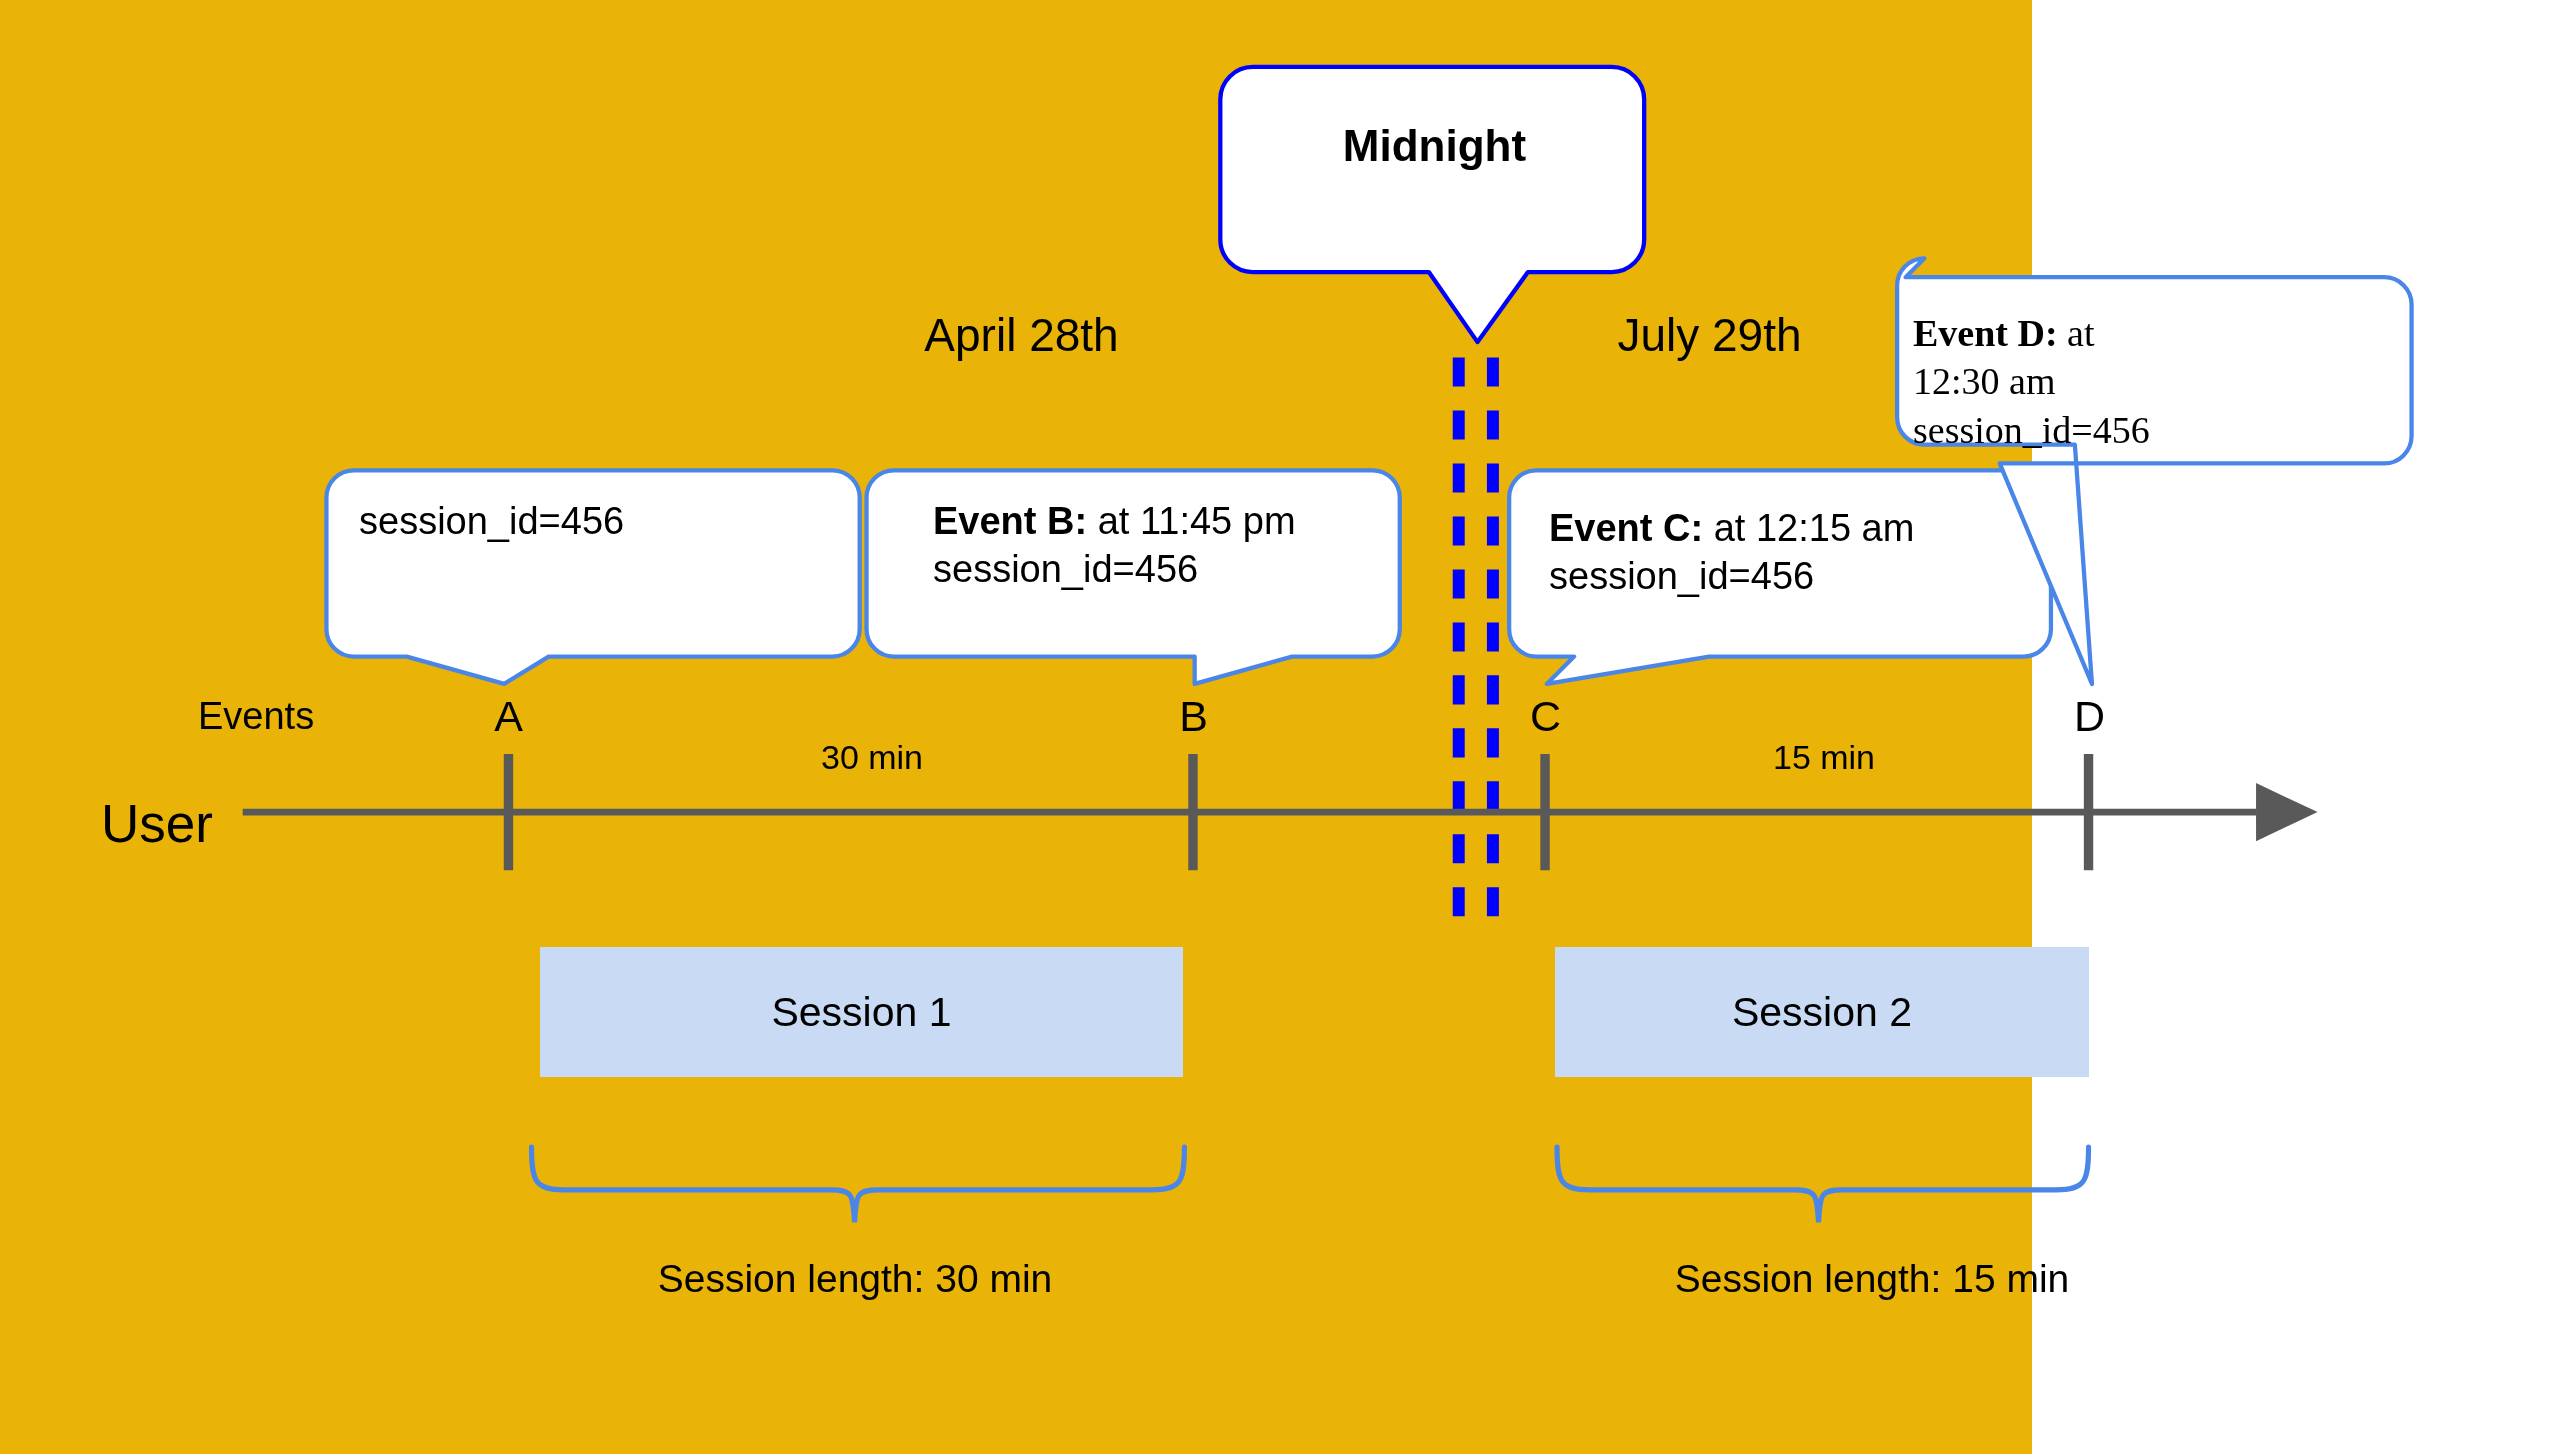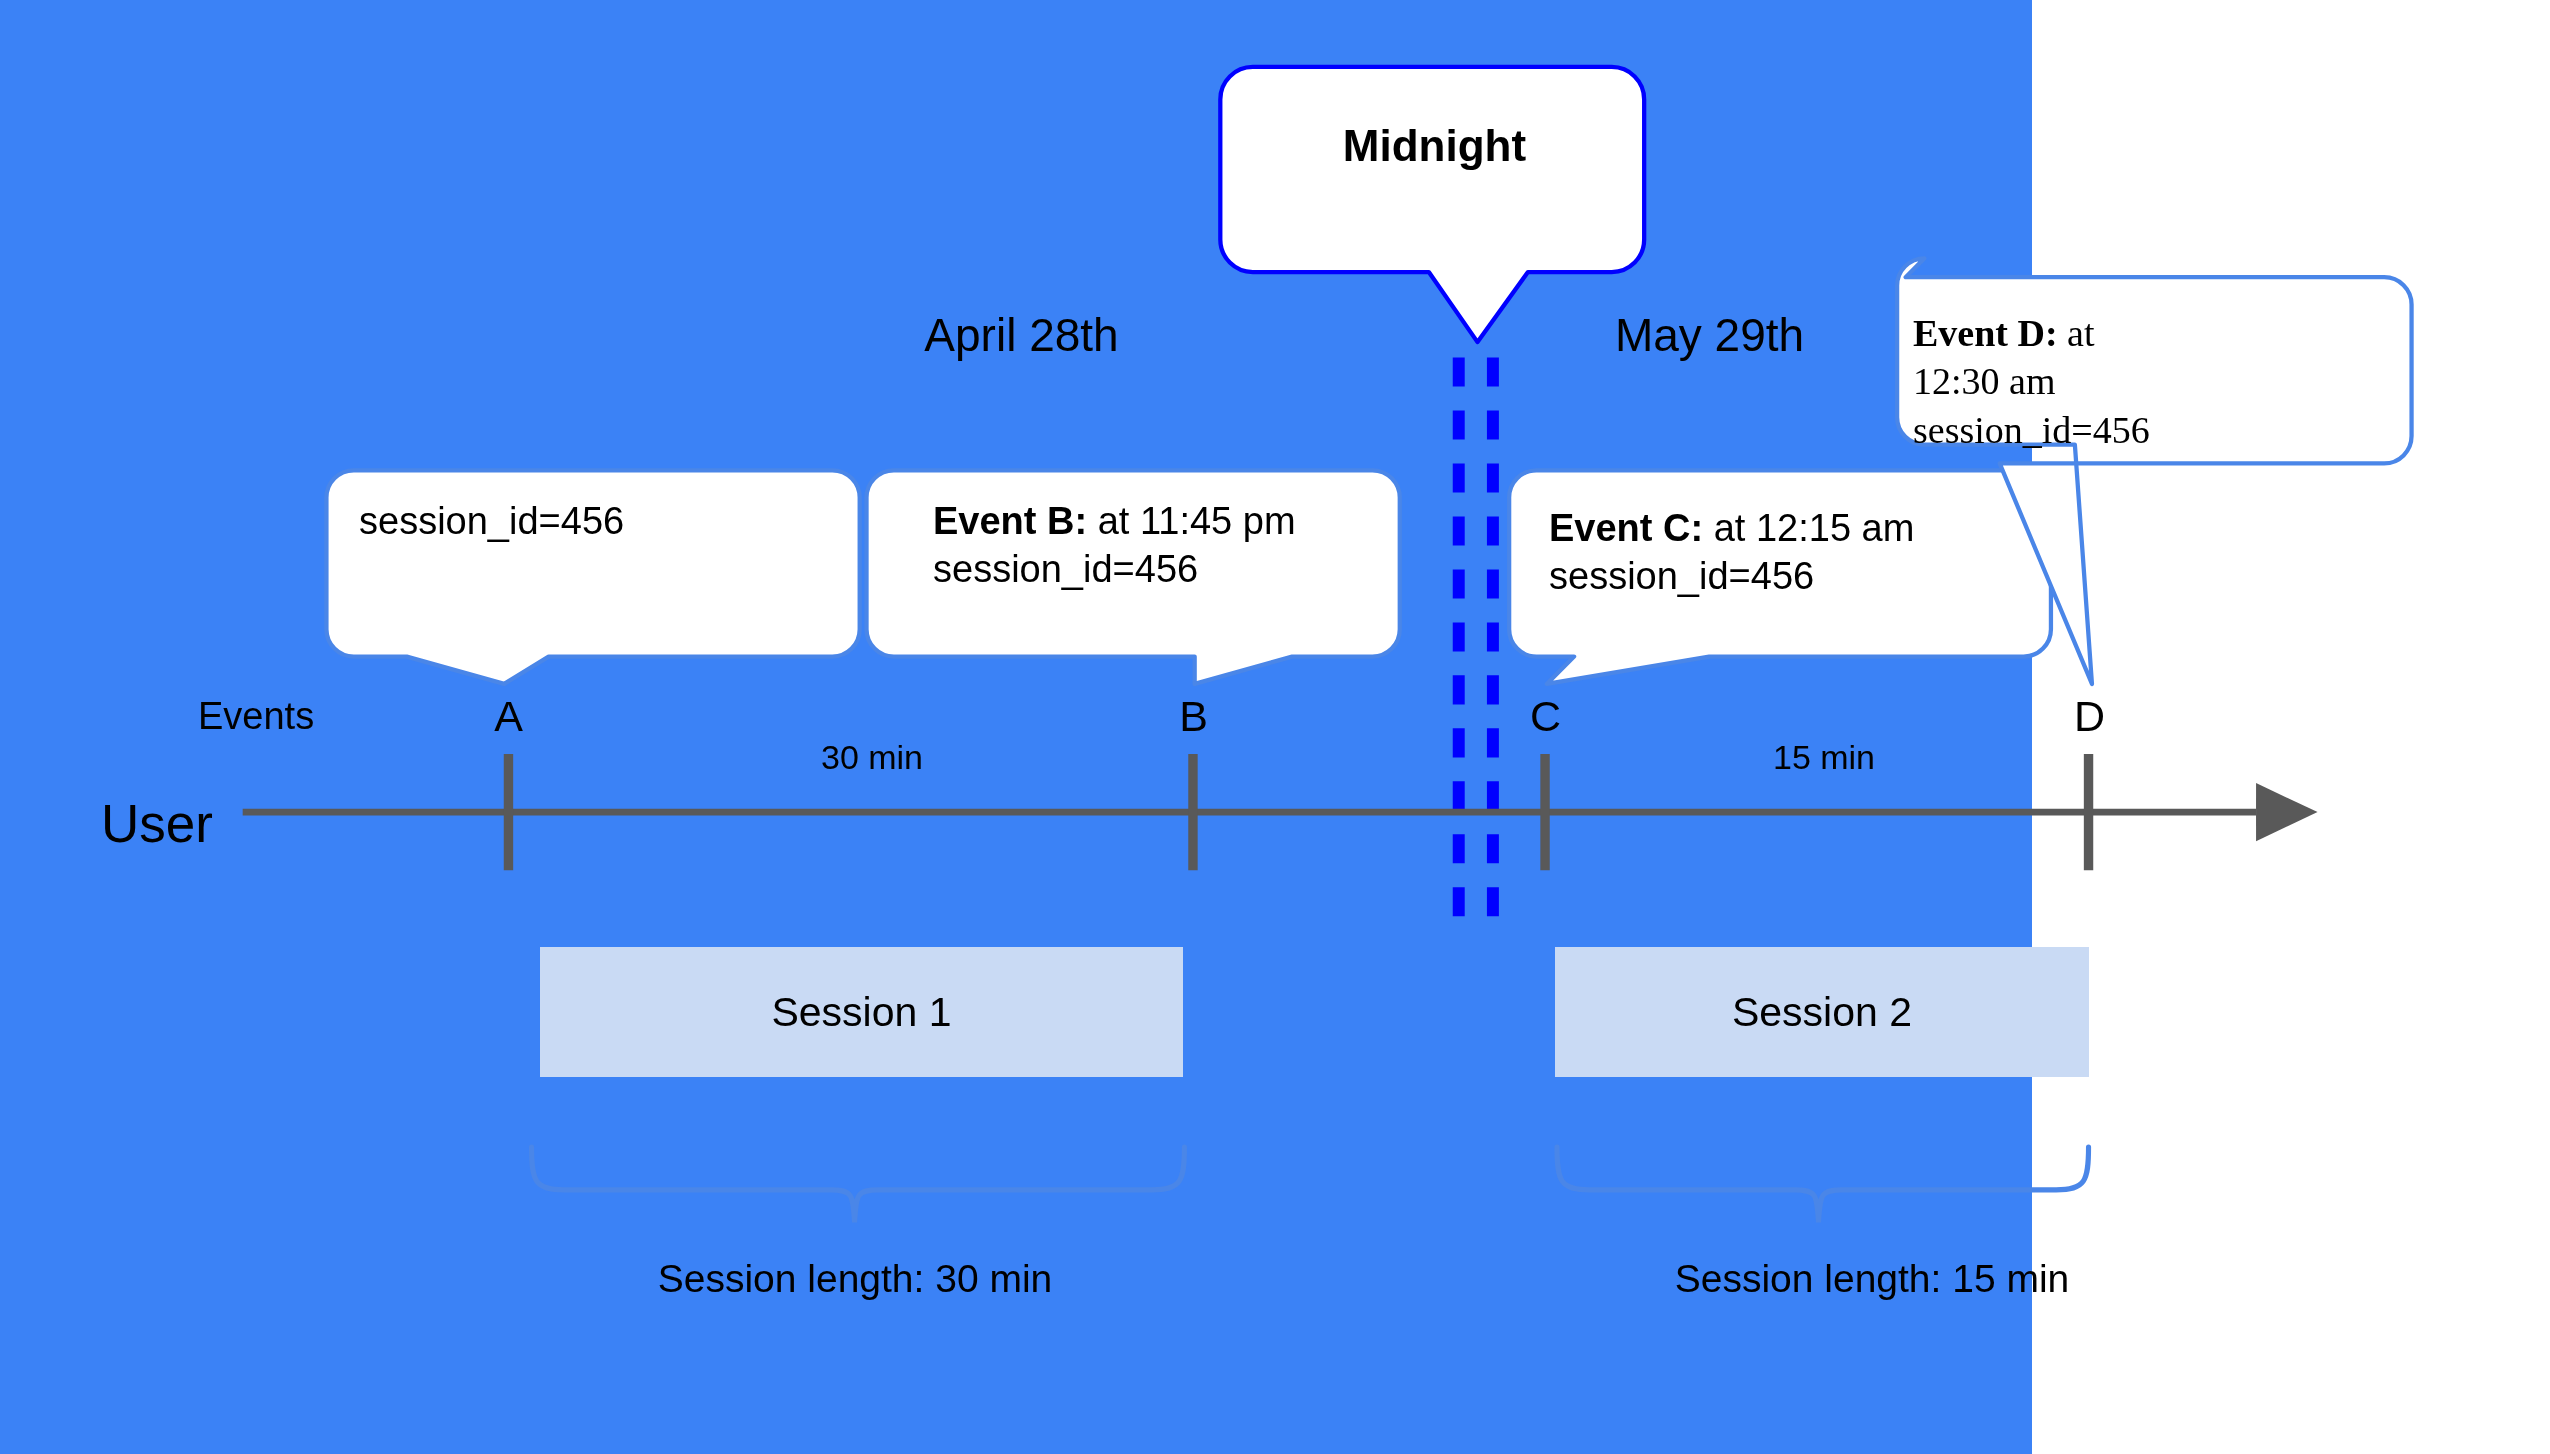--- a/index.html
+++ b/index.html
@@ -11,21 +11,21 @@
     width: 2550px;
     height: 1455px;
     overflow: hidden;
     font-family: "Liberation Sans", sans-serif;
     color: #000000;
   }
   #stage {
     position: relative;
     width: 2032px;
     height: 1455px;
-    background: #3b82f6;
+    background: #eab308;
   }
   #vector-layer {
     position: absolute;
     left: 0;
     top: 0;
     width: 2550px;
     height: 1455px;
     pointer-events: none;
   }
   .txt {
@@ -192,21 +192,21 @@
                C2130,1398 2130,1392 2156,1392
                H2406 C2440,1392 2444,1382 2444,1342" fill="none" stroke="#4a86e8" stroke-width="6" stroke-linecap="round"></path>
     </g>
 
   </svg>
 
   <div class="txt midnight-label">Midnight</div>
 
   <div class="txt date-label date-28">April 28th</div>
 
-  <div class="txt date-label date-29">May 29th</div>
+  <div class="txt date-label date-29">July 29th</div>
 
   <div class="callout-text ca-a">
     <span class="ln">session_id=456</span>
   </div>
 
   <div class="callout-text ca-b">
     <span class="ln"><span class="bold">Event B:</span><span> at 11:45 pm</span></span>
     <span class="ln">session_id=456</span>
   </div>
 

